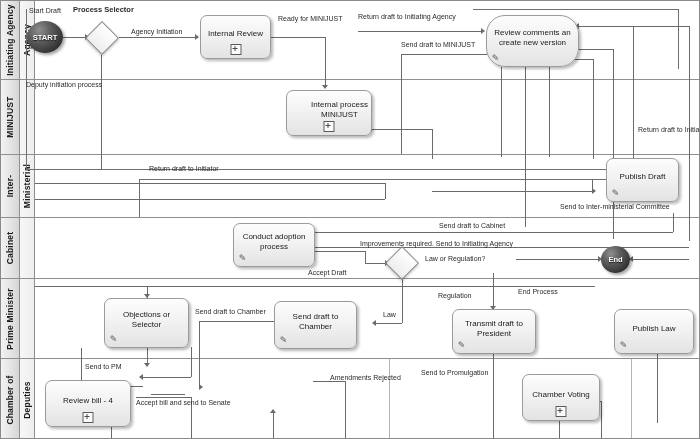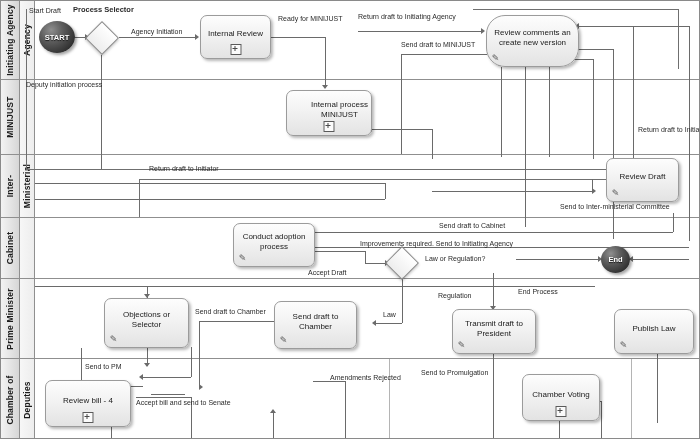--- a/index.html
+++ b/index.html
@@ -333,21 +333,21 @@
   <div class="hl dk" style="left:312px;top:380px;width:32px;"></div>
 
   <div class="vl dk" style="left:558px;top:416px;height:23px;"></div>
   <div class="arw u" style="left:555px;top:412px;"></div>
   <div class="vl dk" style="left:600px;top:400px;height:39px;"></div>
   <div class="hl dk" style="left:582px;top:400px;width:18px;"></div>
 
   <div class="vl dk" style="left:388px;top:358px;height:81px;background:#b4b4b4;"></div>
   <div class="vl dk" style="left:630px;top:358px;height:81px;background:#b4b4b4;"></div>
 
-  <div class="event" style="left:26px;top:20px;width:36px;height:32px;margin-left:12px;">
+  <div class="event" style="left:26px;top:20px;width:36px;height:32px;">
     <span>START</span>
   </div>
   <div class="ncap" style="left:28px;top:6px;">Start Draft</div>
 
   <div class="event" style="left:600px;top:245px;width:29px;height:27px;">
     <span>End</span>
   </div>
 
   <div class="gw-wrap" style="left:84px;top:20px;width:34px;height:34px;">
     <div class="gateway" style="left:5px;top:5px;width:24px;height:24px;"></div>
@@ -379,21 +379,21 @@
   <div class="task" style="left:285px;top:89px;width:86px;height:46px;padding-left:24px;">
     <div>
       <span class="tlabel" style="margin-bottom:0;">Internal process</span>
       <span class="tlabel">MINIJUST</span>
     </div>
     <div class="marker-sub"></div>
   </div>
 
   <div class="task" style="left:605px;top:157px;width:73px;height:44px;">
     <div>
-      <span class="tlabel">Review Draft</span>
+      <span class="tlabel">Publish Draft</span>
     </div>
     <div class="marker-user">✎</div>
   </div>
 
   <div class="task" style="left:232px;top:222px;width:82px;height:44px;">
     <div>
       <span class="tlabel" style="margin-bottom:0;">Conduct adoption</span>
       <span class="tlabel">process</span>
     </div>
     <div class="marker-user">✎</div>

